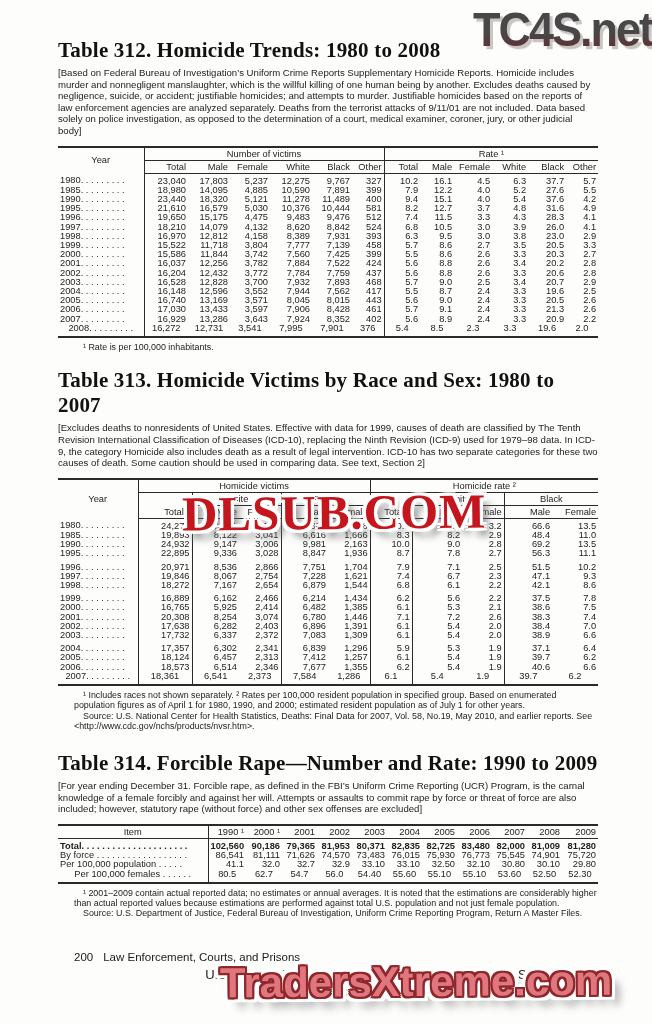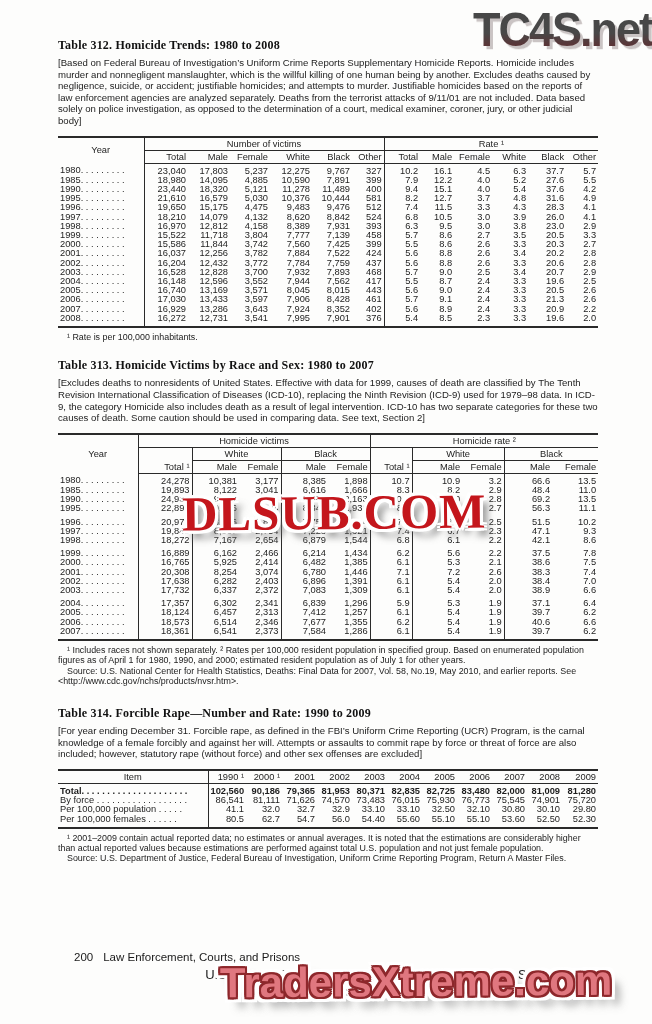--- a/index.html
+++ b/index.html
@@ -5,46 +5,46 @@
   html,body{margin:0;padding:0;background:#e8e8e8;}
   .page{
     position:relative;width:652px;height:1024px;background:#fdfdfc;
     font-family:"Liberation Sans",sans-serif;color:#1c1c1c;overflow:hidden;
     margin:0 auto;
   }
   .content{position:absolute;left:58px;top:38px;width:540px;}
 
   h2.tbl-title{
     font-family:"Liberation Serif",serif;
-    font-size:12px;font-weight:bold;margin:0 0 4px 0;letter-spacing:.2px;color:#111;
+    font-size:21px;font-weight:bold;margin:0 0 4px 0;letter-spacing:.2px;color:#111;
   }
   p.intro{font-size:9.6px;line-height:11.6px;margin:0 0 9px 0;text-align:left;color:#222;}
 
   table.data{
     border-collapse:collapse;width:540px;table-layout:fixed;
     font-size:9.3px;color:#1d1d1d;
     border-top:2px solid #2a2a2a;border-bottom:2px solid #2a2a2a;
   }
   table.data th{font-weight:normal;padding:1px 2px;}
   table.data thead tr.sub th{border-bottom:1px solid #2a2a2a;}
   table.data th.group{border-bottom:1px solid #2a2a2a;}
   table.data td{padding:0 2px;line-height:9.2px;white-space:nowrap;overflow:hidden;}
   table.data .num{text-align:right;}
   table.data .stub{text-align:left;}
   table.data .ctr{text-align:center;vertical-align:middle;}
   table.data .sep{border-left:1px solid #2a2a2a;}
   table.data tbody tr:first-child td{padding-top:3px;}
-  table.data tbody tr:last-child td{padding-bottom:3px;}
+  table.data tbody tr:last-child td{padding-bottom:3px;text-align:center;}
   table.data tr.gap td{padding-top:4px;}
   table.data tr.bold td{font-weight:bold;}
   table.data tr.section td{line-height:11px;padding-top:2px;}
   table.data tr.section td.stub{text-align:center;}
   th.bot{vertical-align:bottom;}
 
-  .footnotes{margin-top:4px;}
+  .footnotes{margin-top:4px;margin-left:16px;}
   .footnotes p{font-size:8.9px;line-height:10.3px;margin:0;text-indent:9px;color:#222;} .gap-16{height:16px;} .gap-20{height:20px;}
 
   .page-footer{position:absolute;left:74px;top:951px;width:540px;font-size:11.5px;color:#1a1a1a;}
   .page-footer .pgnum{margin-right:10px;}
   .census-line{position:absolute;left:58px;top:967px;width:533px;text-align:right;font-size:13px;color:#222;}
 
   
   .wm{position:absolute;font-weight:bold;white-space:nowrap;pointer-events:none;}
   .wm-tc4s{
     top:2px;right:0px;font-size:45px;letter-spacing:-2px;

